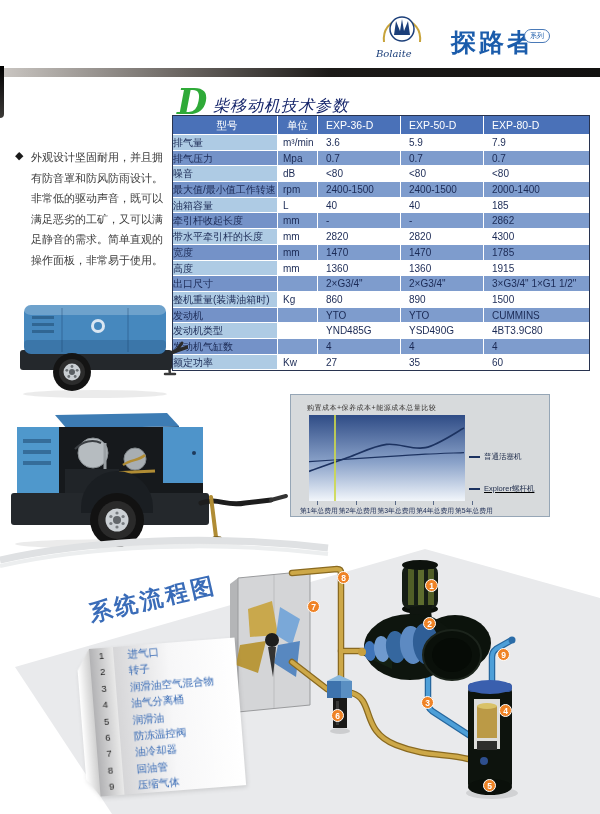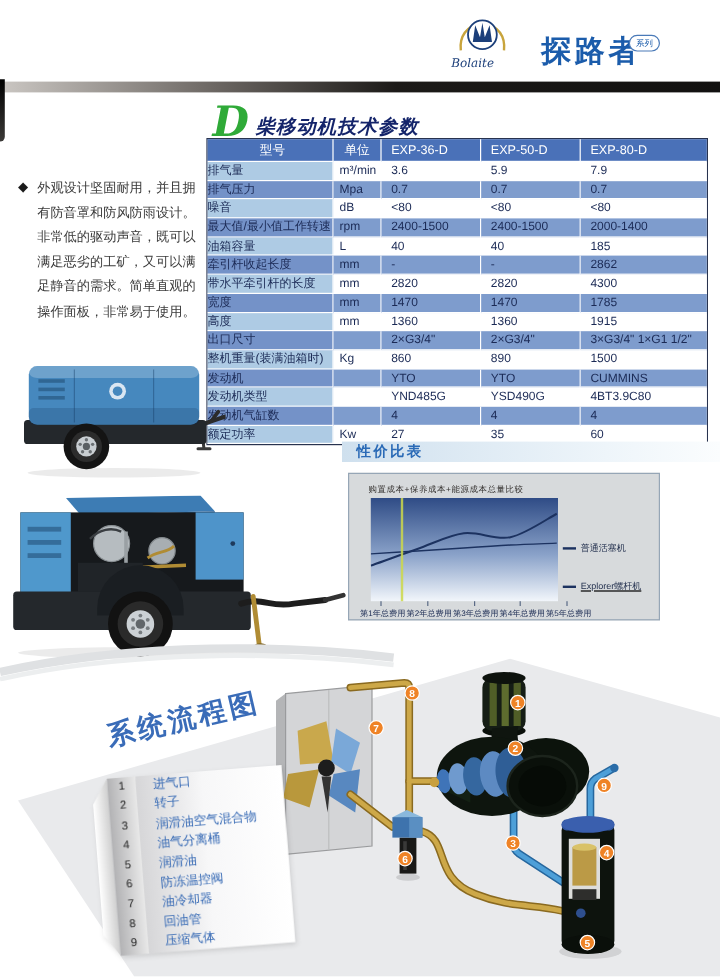--- a/index.html
+++ b/index.html
@@ -14,21 +14,21 @@
   .series-badge{font-size:7px;color:#1b5cab;border:1px solid #4a7ab8;border-radius:8px;
     padding:1px 5px;background:#fff;}
   .hr-bar{left:0;top:68px;width:600px;height:9px;
     background:linear-gradient(to right,#cbc7c3,#6b6662 30%,#1c1a18 55%,#121110);}
   .spine{left:0;top:66px;width:4px;height:52px;background:linear-gradient(#000,#3c3a38);
     border-radius:0 0 6px 0;}
 
   
   .drop-cap{font-family:"DejaVu Serif","Liberation Serif",serif;font-style:italic;
     font-weight:700;font-size:35px;line-height:1;color:#2faa38;}
-  .sec-title{font-size:16px;font-weight:700;font-style:italic;color:#14246a;letter-spacing:1px;}
+  .sec-title{font-size:16px;font-weight:400;font-style:italic;color:#14246a;letter-spacing:1px;}
 
   
   .feature-bullet{font-size:11px;color:#1a1a1a;}
   .feature-text{width:132px;font-size:11px;line-height:20.5px;color:#3a3a3a;text-align:justify;}
 
   
   .spec-table{left:172px;top:115px;width:416px;border:1.5px solid #28334f;background:#fff;
     font-size:10px;color:#1b2a55;}
   .trow{display:flex;height:15.7px;line-height:15.7px;}
   .trow.head{height:19px;line-height:19px;background:#4a71b8;color:#fff;font-size:10.5px;}
@@ -284,23 +284,20 @@
         <circle cx="105.9" cy="110.5" r="1.6"></circle>
           <circle cx="105.9" cy="103.5" r="1.6"></circle>
       </g>
       <path d="M196,90 C214,84 220,94 240,90 L266,87" fill="none" stroke="#1d1d1d" stroke-width="5" stroke-linecap="round"></path>
       <path d="M266,87 L281,83" fill="none" stroke="#333" stroke-width="4" stroke-linecap="round"></path>
       <path d="M206,84 L211,124" stroke="#b08c34" stroke-width="4" stroke-linecap="round"></path>
       <ellipse cx="212" cy="125" rx="5" ry="2" fill="#7c6324"></ellipse>
     </svg>
   </div>
 
-  <div class="abs chart-strip">
-    <span>性价比表</span>
-  </div>
   <div class="abs chart-panel">
     <div class="abs chart-title">购置成本+保养成本+能源成本总量比较</div>
     <div class="abs plot">
       <svg id="chart-lines" width="156" height="86" viewBox="0 0 156 86">
           <path d="M0,56.37299999999999 C6.5,54.1 25.8,47.0 38.8,42.5 C51.7,38.0 64.6,31.0 77.5,29.4 C90.4,27.8 103.3,35.4 116.3,32.7 C129.2,30.0 148.5,16.3 155.0,13.1" fill="none" stroke="#1c3260" stroke-width="1.7"></path>
           <path d="M0,46.569 C6.5,46.2 25.8,44.9 38.8,44.1 C51.7,43.3 64.6,42.5 77.5,41.7 C90.4,40.8 103.3,39.9 116.3,39.2 C129.2,38.5 148.5,37.9 155.0,37.6" fill="none" stroke="#1c3260" stroke-width="1.2"></path>
         </svg>
     </div>
     <div class="abs vline"></div>
     <div id="chart-ticks">

